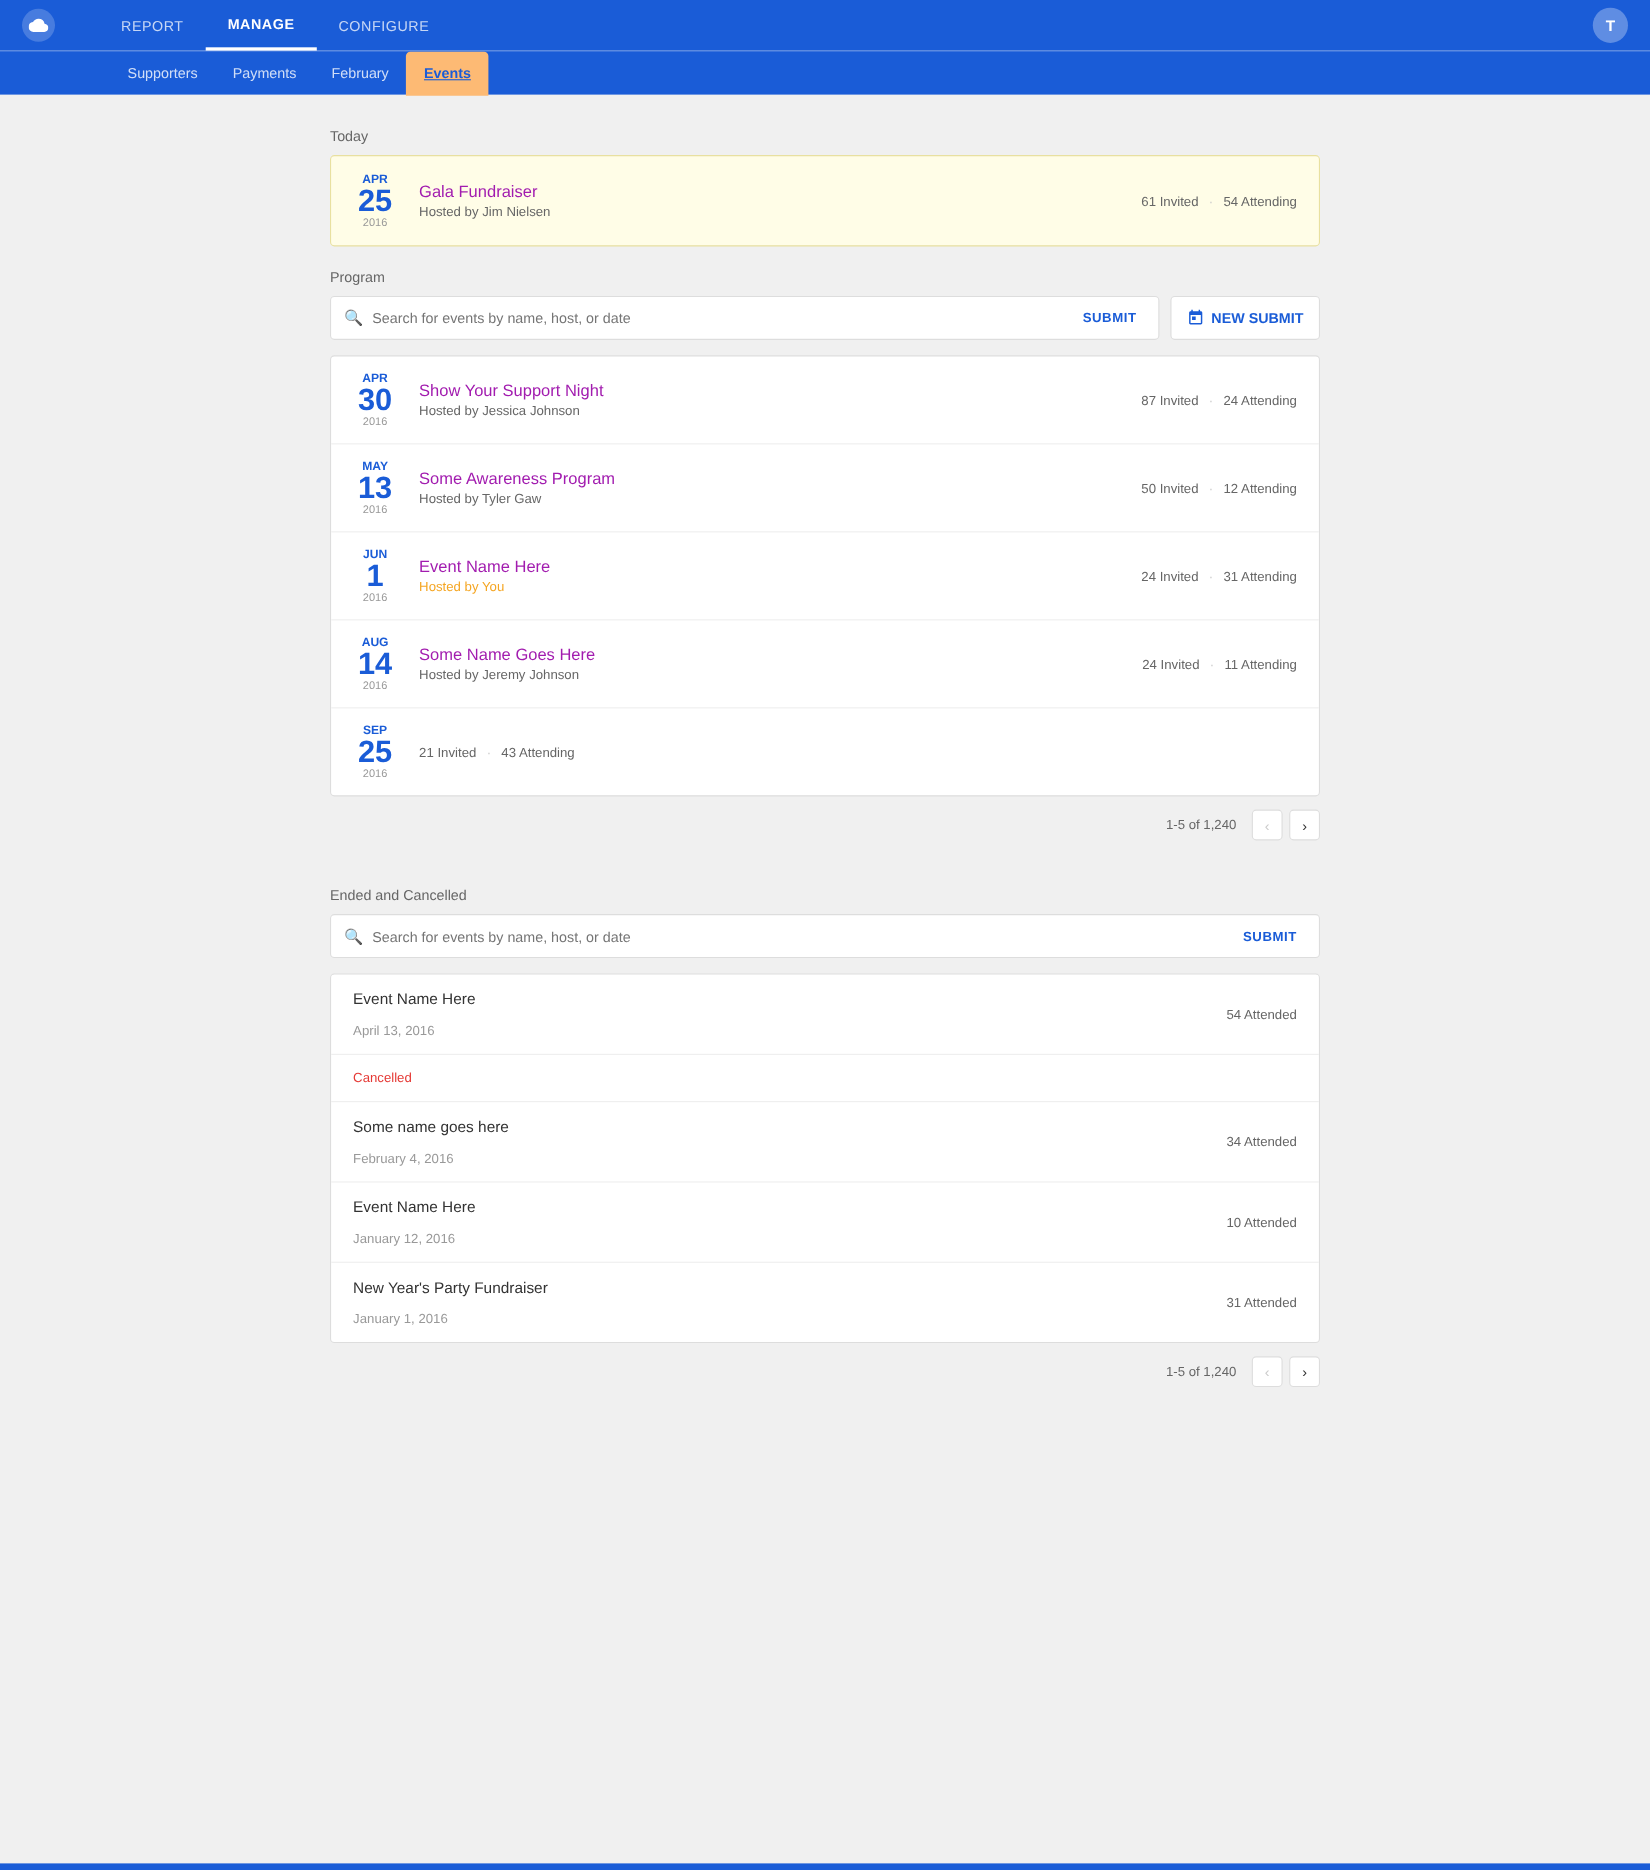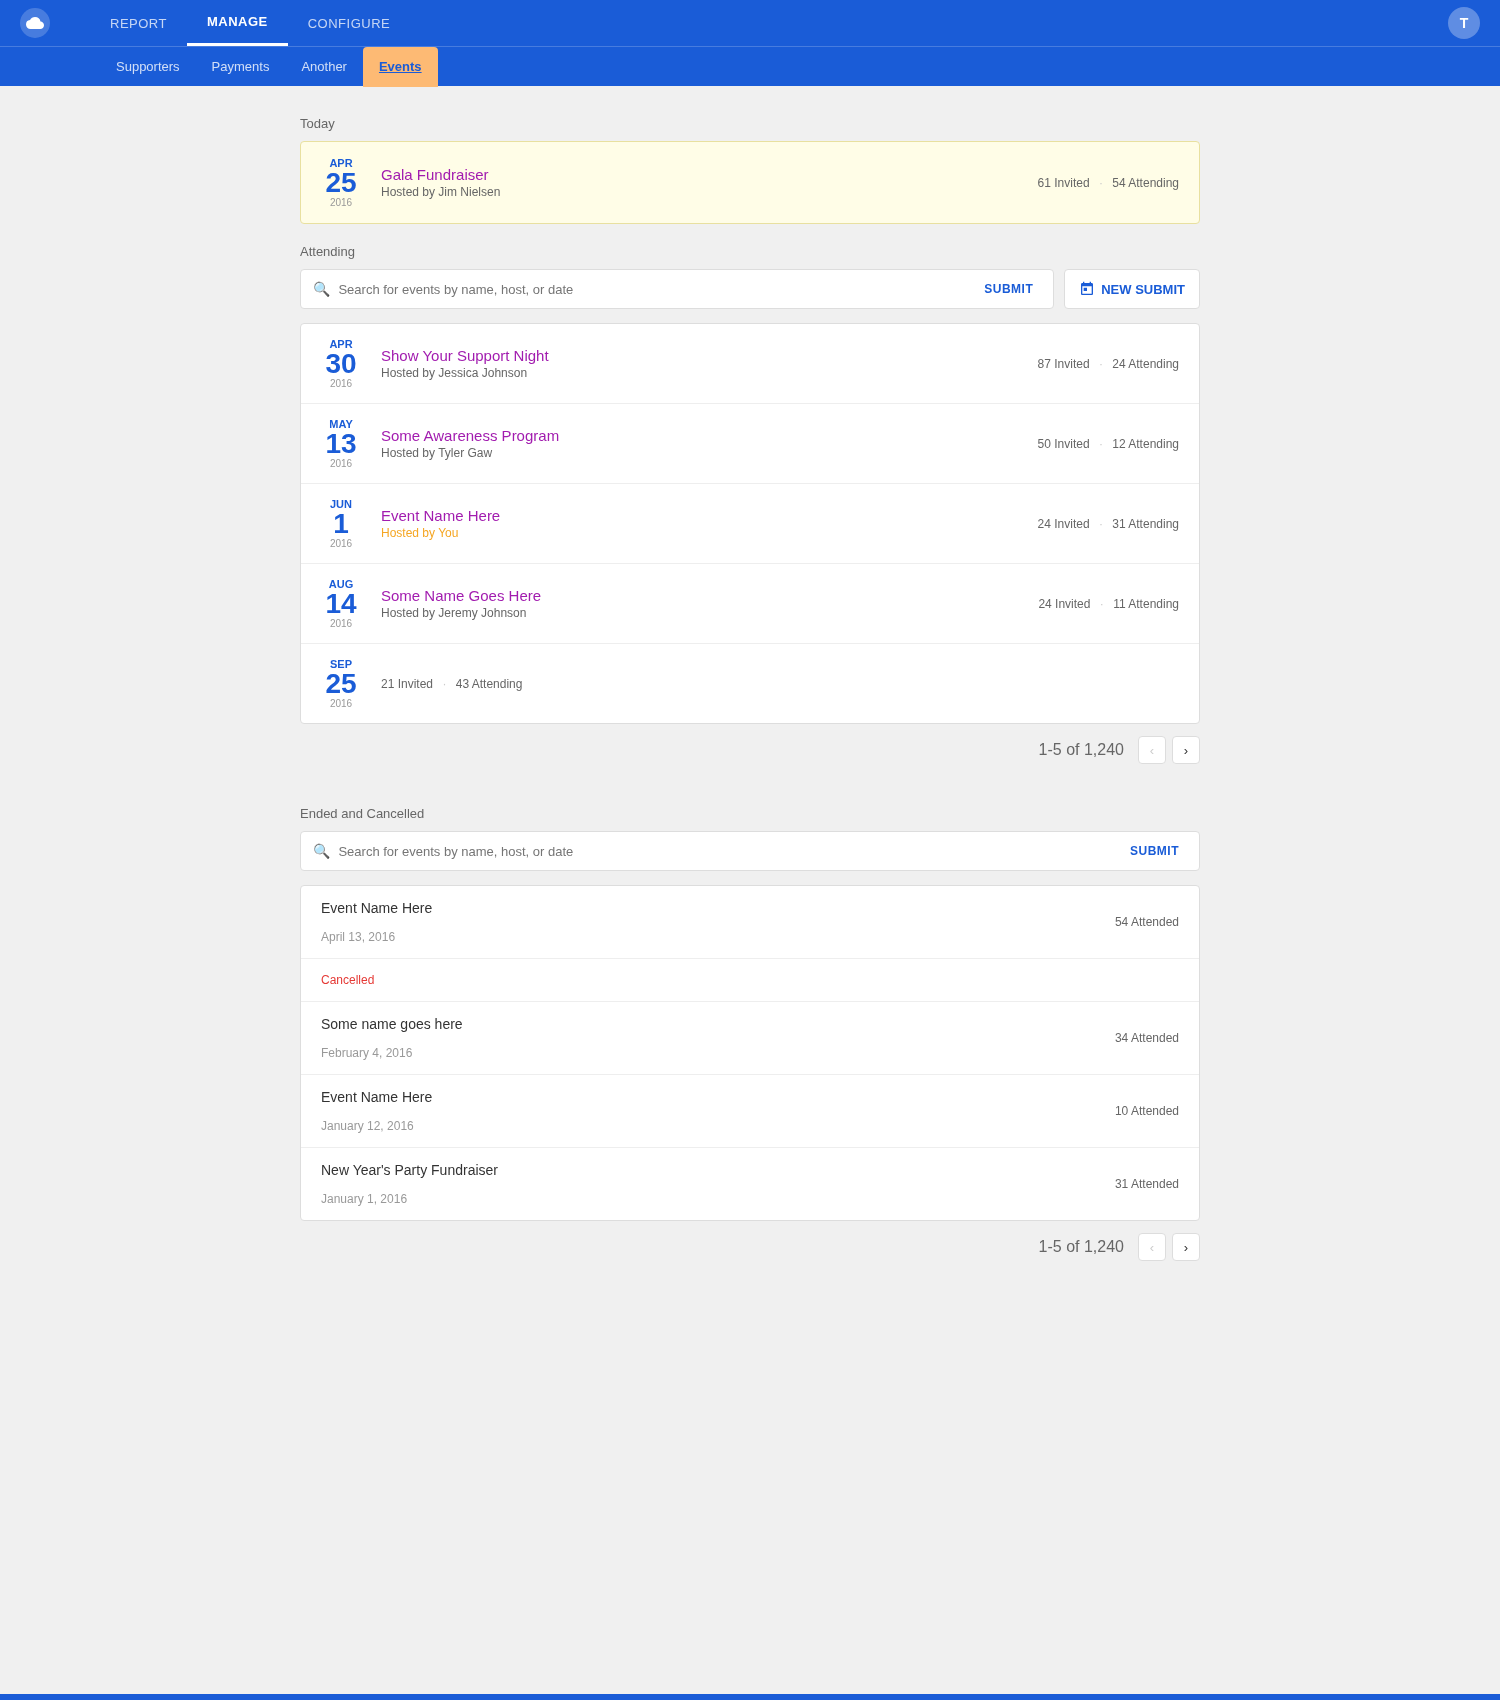--- a/index.html
+++ b/index.html
@@ -224,21 +224,21 @@
 
     
     .pagination {
       display: flex;
       justify-content: flex-end;
       align-items: center;
       padding: 12px 0;
       gap: 6px;
     }
     .pagination-info {
-      font-size: 16px;
+      font-size: 12px;
       color: #666;
       margin-right: 8px;
     }
     .pagination-btn {
       width: 28px; height: 28px;
       display: flex; align-items: center; justify-content: center;
       border: 1px solid #ddd;
       border-radius: 4px;
       background: white;
       cursor: pointer;
@@ -306,21 +306,21 @@
     <a class="top-nav-link">REPORT</a>
     <a class="top-nav-link active">MANAGE</a>
     <a class="top-nav-link">CONFIGURE</a>
   </div>
   <div class="top-nav-user">T</div>
 </nav>
 
 <nav class="sub-nav">
   <a class="sub-nav-link">Supporters</a>
   <a class="sub-nav-link">Payments</a>
-  <a class="sub-nav-link">Another</a>
+  <a class="sub-nav-link">February</a>
   <a class="sub-nav-link active">Events</a>
 </nav>
 
 <div class="main-content">
 
   <div class="section-label">Today</div>
 
   <div class="today-event-card">
     <div class="event-date-block">
       <div class="event-date-month">APR</div>
@@ -331,21 +331,21 @@
       <div class="event-name">Gala Fundraiser</div>
       <div class="event-host">Hosted by Jim Nielsen</div>
     </div>
     <div class="event-stats">
       <span>61 Invited</span>
       <span class="dot">·</span>
       <span>54 Attending</span>
     </div>
   </div>
 
-  <div class="section-label">Attending</div>
+  <div class="section-label">Program</div>
 
   <div class="search-bar-row">
     <div class="search-input-wrap">
       <span class="search-icon">🔍</span>
       <input type="text" placeholder="Search for events by name, host, or date" style="">
       <button class="submit-btn">SUBMIT</button>
     </div>
     <button class="new-event-btn">
       <svg width="16" height="16" viewBox="0 0 24 24">
           <path d="M19 3h-1V1h-2v2H8V1H6v2H5c-1.11 0-1.99.9-1.99 2L3 19c0 1.1.89 2 2 2h14c1.1 0 2-.9 2-2V5c0-1.1-.9-2-2-2zm0 16H5V8h14v11zM7 10h5v5H7z"></path>

